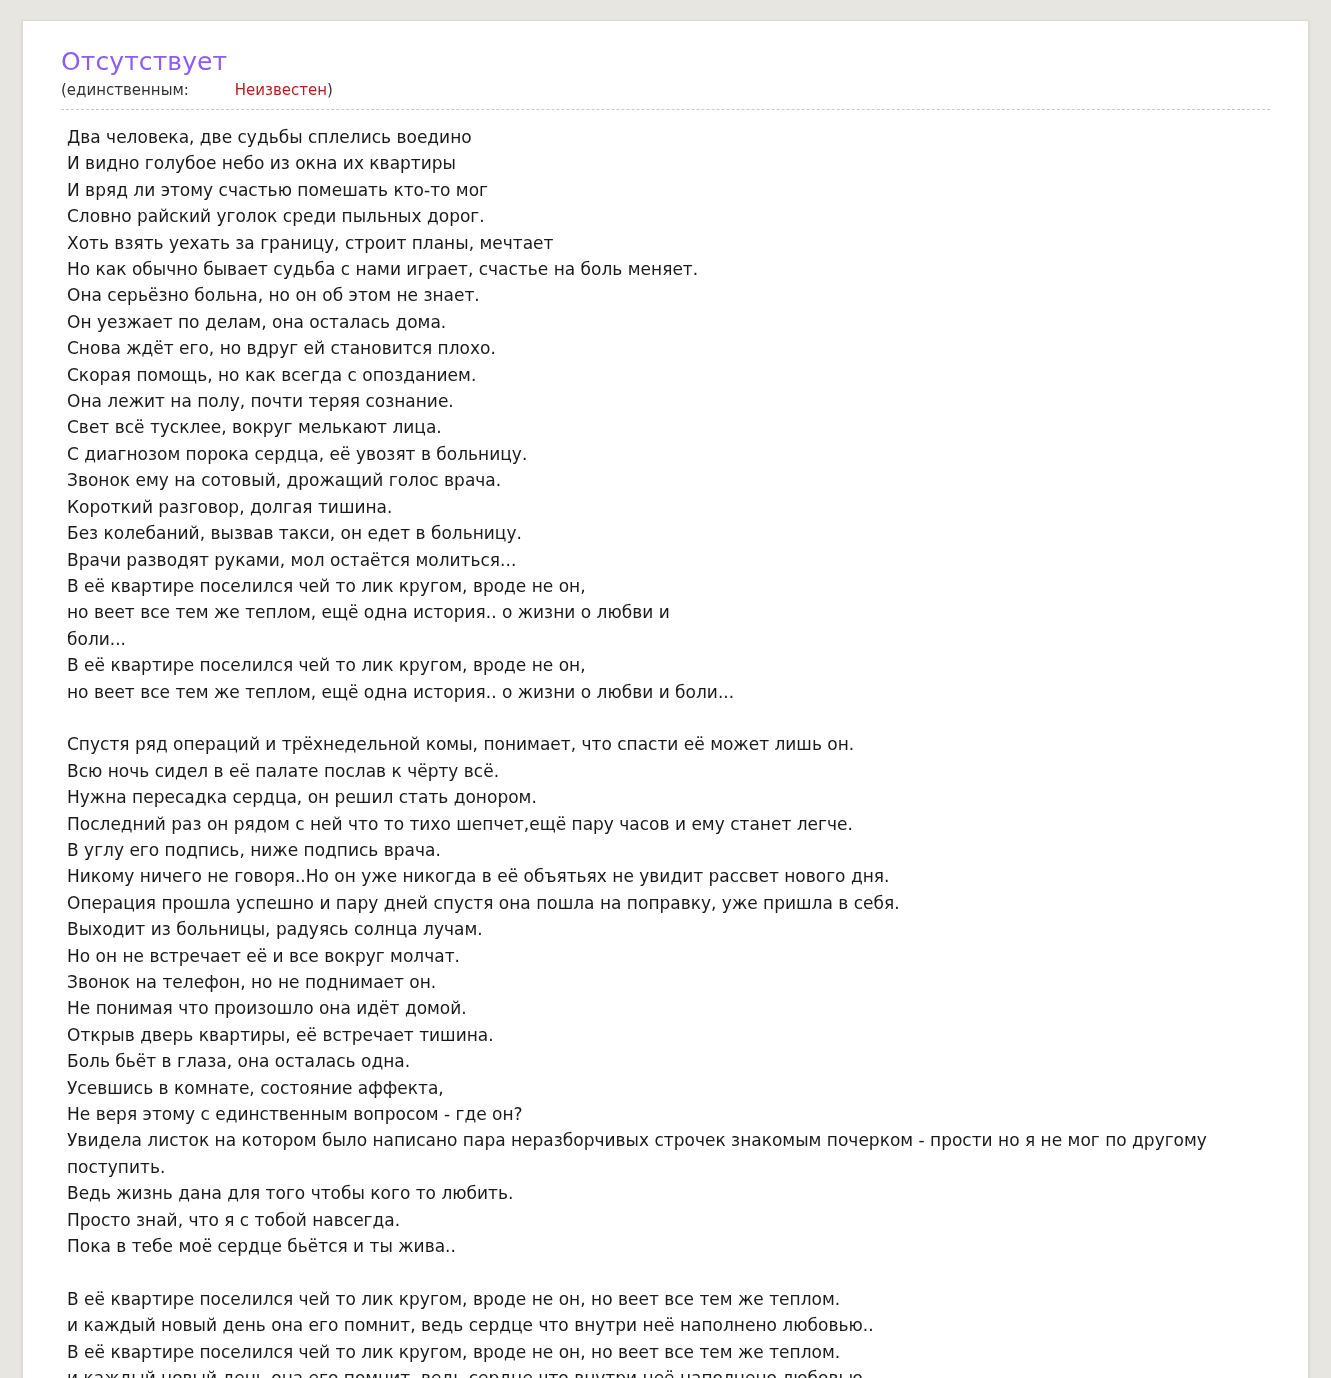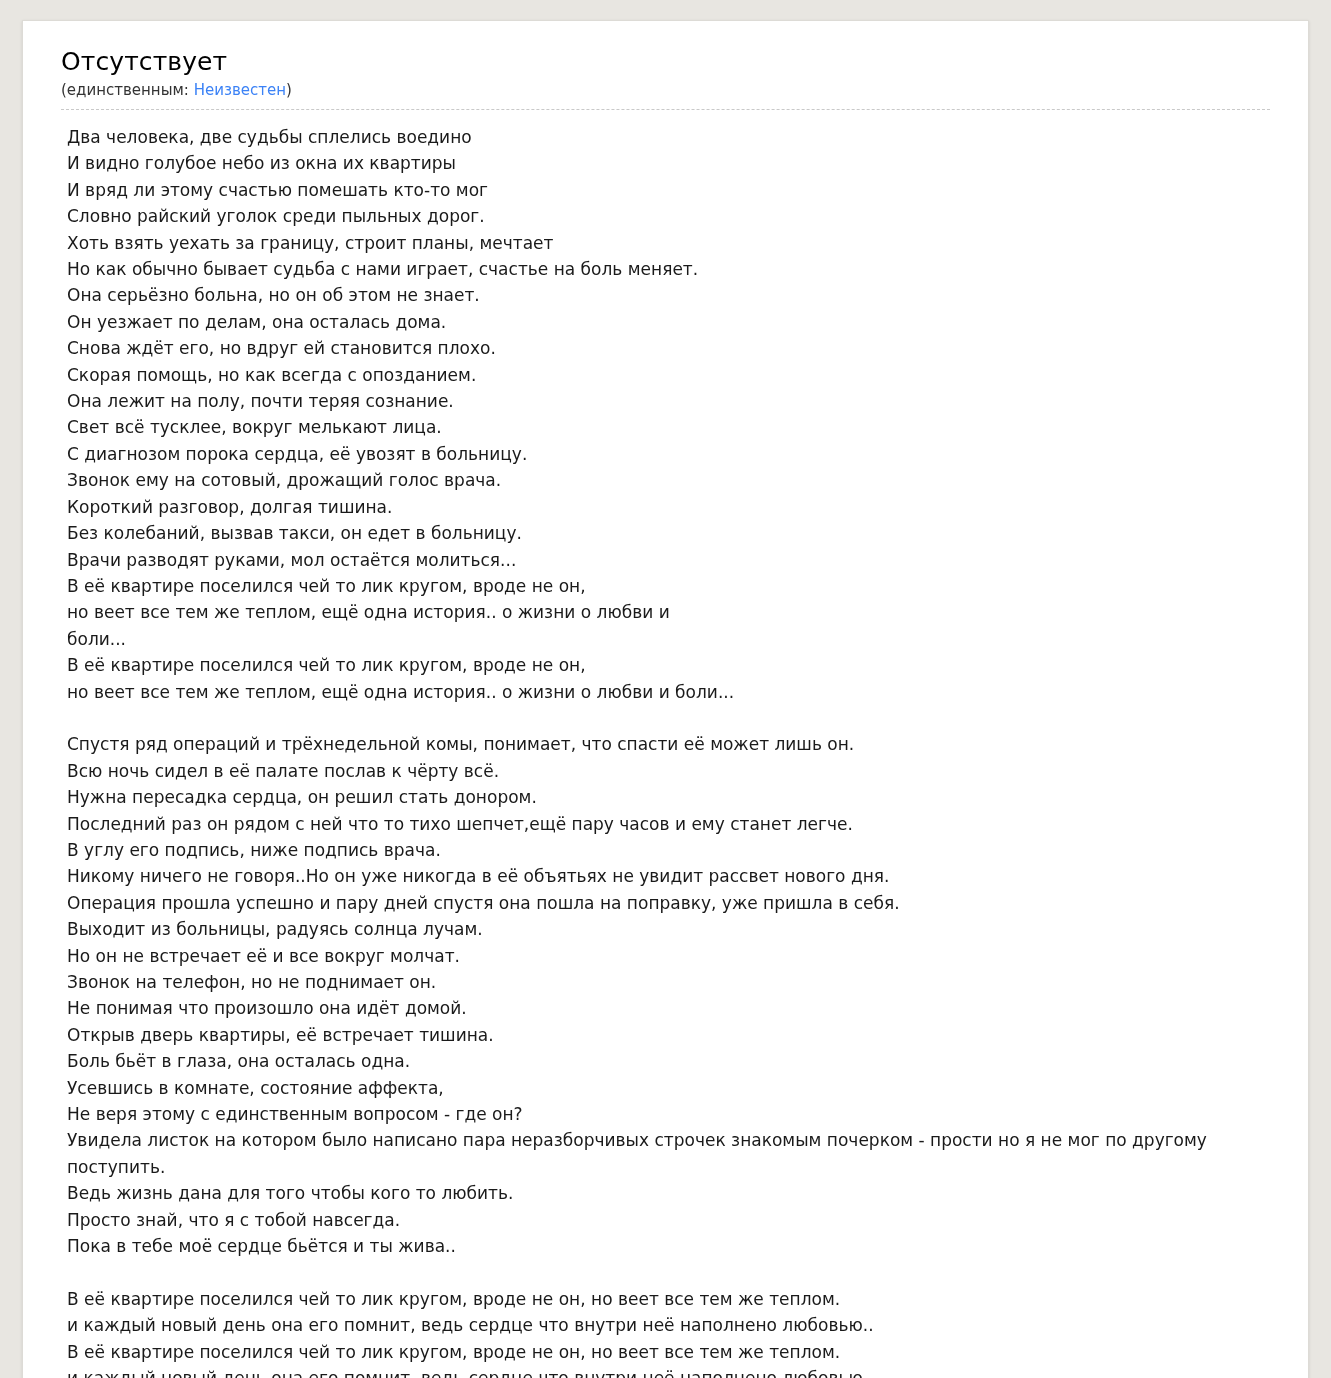--- a/index.html
+++ b/index.html
@@ -16,38 +16,39 @@
     position: relative;
     margin: 20px 22px 22px 22px;
     background: #ffffff;
     border: 1px solid #dddbd6;
     box-shadow: 0 1px 3px rgba(0,0,0,0.10);
     min-height: 1320px;
     box-sizing: border-box;
     padding: 26px 38px 40px 38px;
   }
   .song-title {
-    color: #000000;
+    color: #8b5cf6;
     font-size: 25px;
     font-weight: normal;
     line-height: 1.2;
     margin: 0 0 4px 0;
     letter-spacing: 0.1px;
   }
   .artist-line {
     font-size: 15px;
     color: #333333;
     padding-bottom: 10px;
     border-bottom: 1px dashed #c9c9c9;
     margin-bottom: 14px;
   }
   .artist-link {
-    color: #3b82f6;
+    color: #b91c1c;
     text-decoration: none;
     cursor: pointer;
+    margin-left: 41px;
   }
   .lyrics {
     font-size: 17px;
     line-height: 26.4px;
     color: #1a1a1a;
     white-space: pre-wrap;
     word-wrap: break-word;
     margin: 0;
     padding: 0 0 0 6px;
     font-family: "DejaVu Sans", "Liberation Sans", sans-serif;

